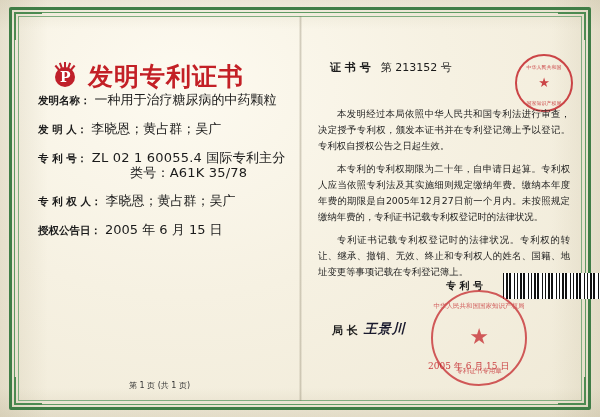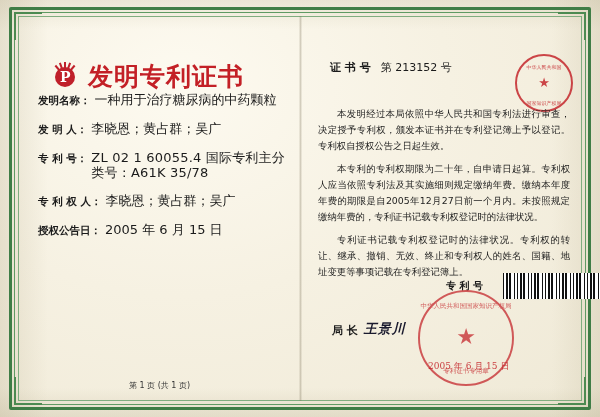--- a/index.html
+++ b/index.html
@@ -134,21 +134,21 @@
   .field .flabel {
     white-space: nowrap;
     font-weight: bold;
     font-size: 10.5px;
   }
   .field .fvalue {
     margin-left: 4px;
     flex: 1;
     font-size: 13px;
   }
-  .field.wide .fvalue { letter-spacing: .2px; }
+  .field.wide .fvalue { letter-spacing: .2px; text-align: center; }
 
   .page-num {
     position: absolute;
     left: 0; right: 0; bottom: 6px;
     text-align: center;
     font-size: 8px;
     color: #333;
   }
 
   
@@ -227,21 +227,21 @@
     border: 2px solid #c32026;
     border-radius: 50%;
     color: #c32026;
     opacity: .82;
   }
   .seal.small {
     left: 205px; top: 34px;
     width: 54px; height: 54px;
   }
   .seal.big {
-    left: 108px; top: 270px;
+    left: 121px; top: 270px;
     width: 92px; height: 92px;
     border-width: 2px;
     opacity: .72;
   }
   .seal .star {
     position: absolute;
     left: 50%; top: 50%;
     transform: translate(-50%, -55%);
     color: #c32026;
     line-height: 1;

